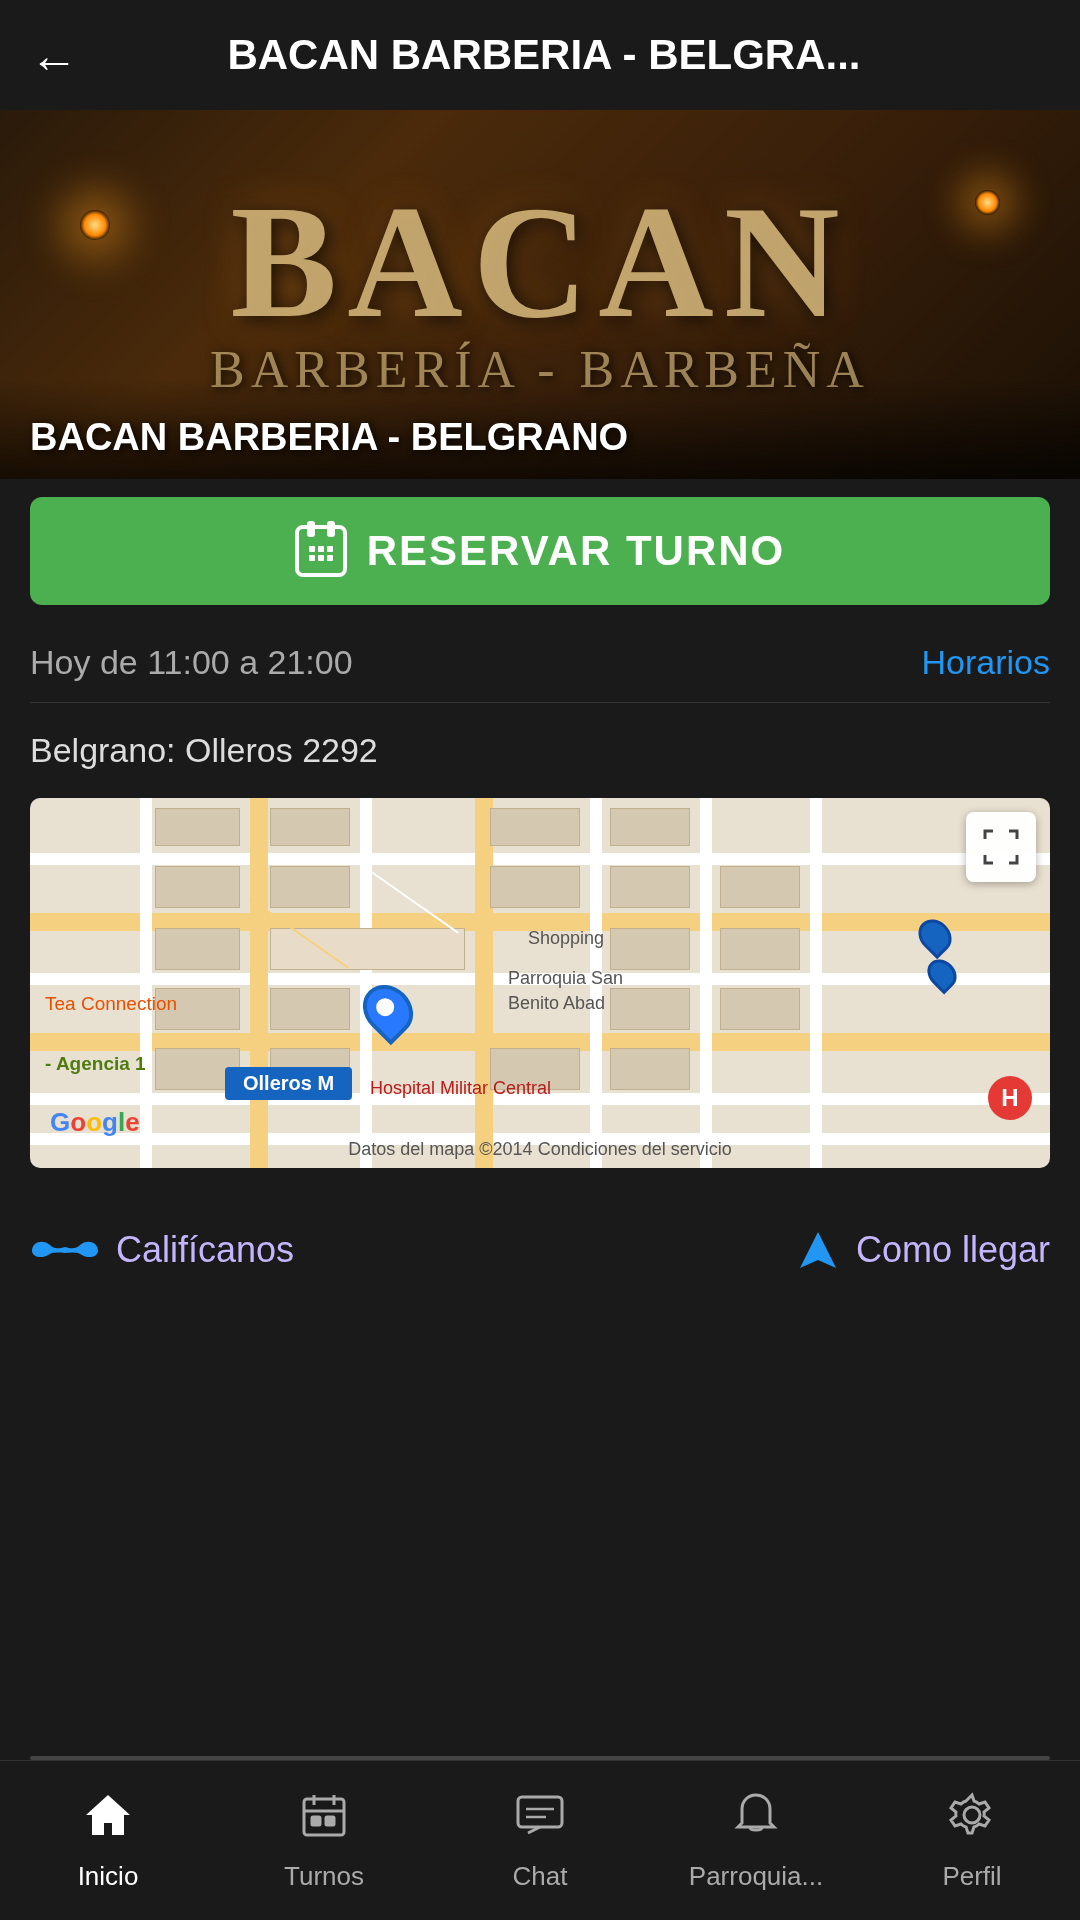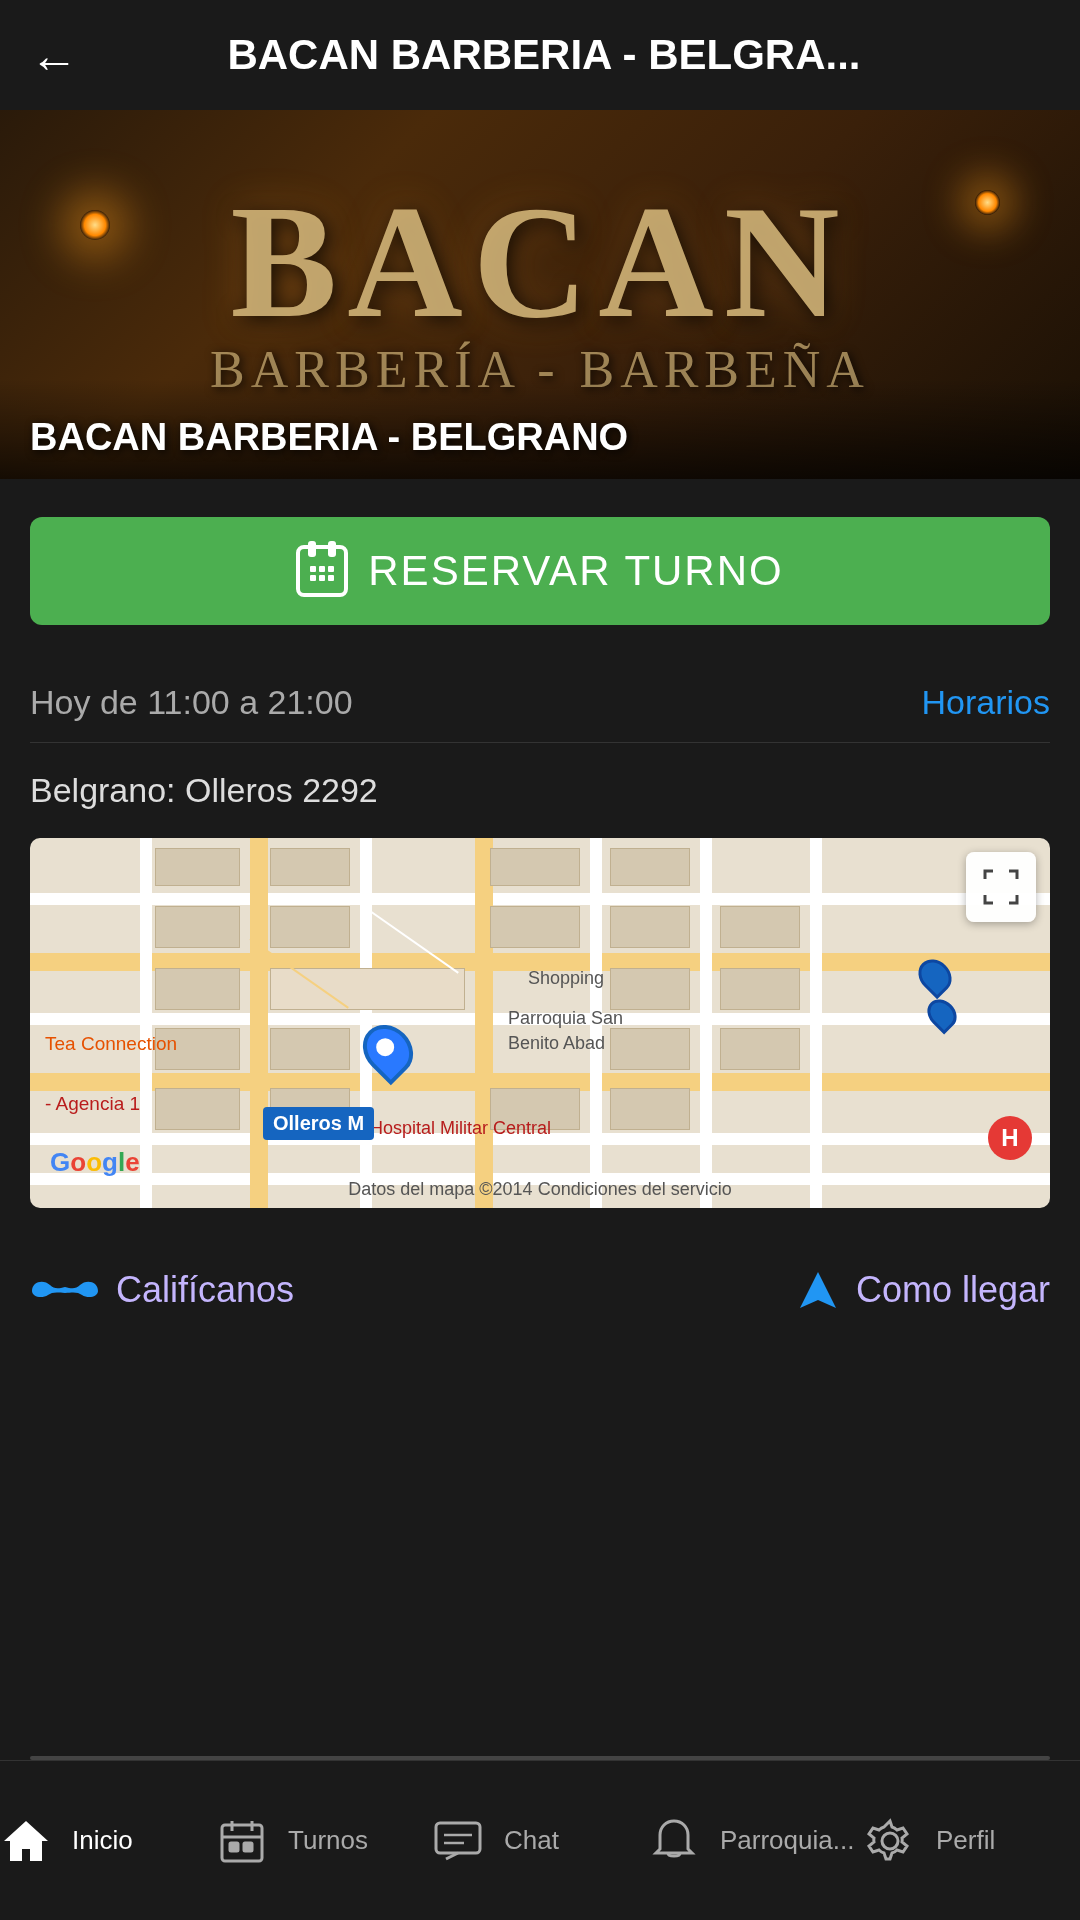--- a/index.html
+++ b/index.html
@@ -122,24 +122,24 @@
       align-items: center;
       justify-content: center;
       gap: 20px;
       width: 100%;
       background: #4caf50;
       color: #ffffff;
       border: none;
       border-radius: 12px;
       padding: 28px 40px;
       font-size: 42px;
-      font-weight: normal;
+      font-weight: bold;
       letter-spacing: 2px;
       cursor: pointer;
-      margin: 38px 0;
+      margin: 18px 0;
     }
     .calendar-icon {
       width: 52px;
       height: 52px;
       border: 4px solid white;
       border-radius: 8px;
       position: relative;
       display: flex;
       align-items: center;
       justify-content: center;
@@ -339,24 +339,23 @@
     .g-green { color: #34a853; }
 
     .map-metro {
       position: absolute;
       bottom: 68px;
       left: 195px;
       background: #1565c0;
       color: white;
       font-size: 20px;
       font-weight: bold;
-      padding: 5px 10px;
+      padding: 5px 18px;
       border-radius: 4px;
       z-index: 10;
-      margin-left: 38px;
     }
 
     .map-copyright {
       position: absolute;
       bottom: 8px;
       left: 50%;
       transform: translateX(-50%);
       font-size: 18px;
       color: #555;
       white-space: nowrap;
@@ -365,21 +364,21 @@
 
     
     .map-label {
       position: absolute;
       font-size: 19px;
       color: #555;
       font-weight: 500;
       z-index: 5;
     }
     .map-label-orange { color: #e65100; }
-    .map-label-gray { color: #b91c1c; }
+    .map-label-gray { color: #4d7c0f; font-weight: bold; }
 
     
     .action-row {
       display: flex;
       justify-content: space-between;
       align-items: center;
       padding: 30px 0 20px 0;
     }
     .action-left {
       display: flex;
@@ -428,21 +427,21 @@
       right: 0;
       height: 160px;
       background: #1a1a1a;
       border-top: 1px solid #333;
       display: flex;
       align-items: center;
     }
     .nav-item {
       flex: 1;
       display: flex;
-      flex-direction: row;
+      flex-direction: column;
       align-items: center;
       justify-content: flex-start;
       gap: 20px;
       cursor: pointer;
       padding: 16px 0;
     }
     .nav-icon {
       width: 52px;
       height: 52px;
       display: flex;

